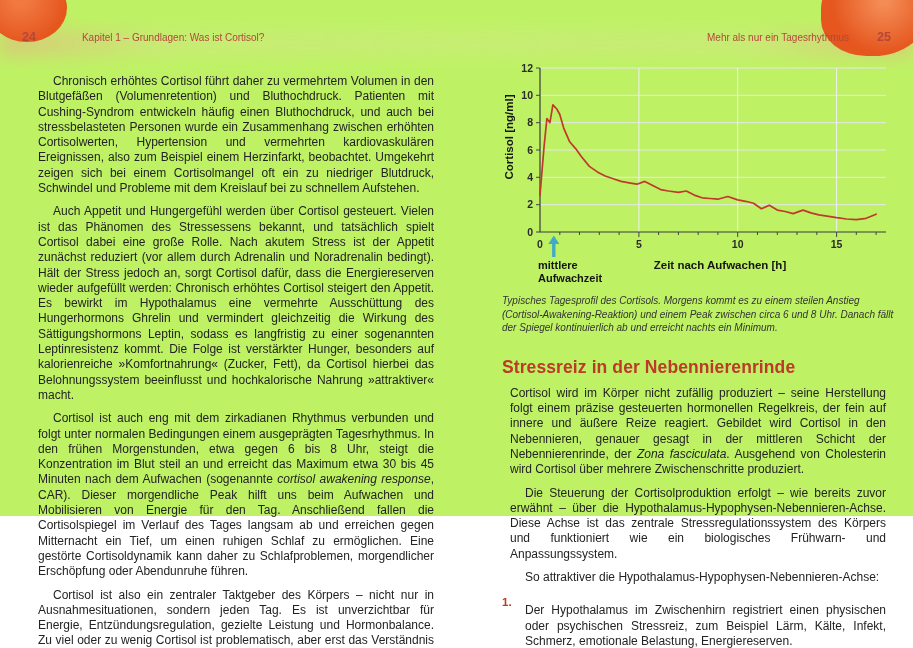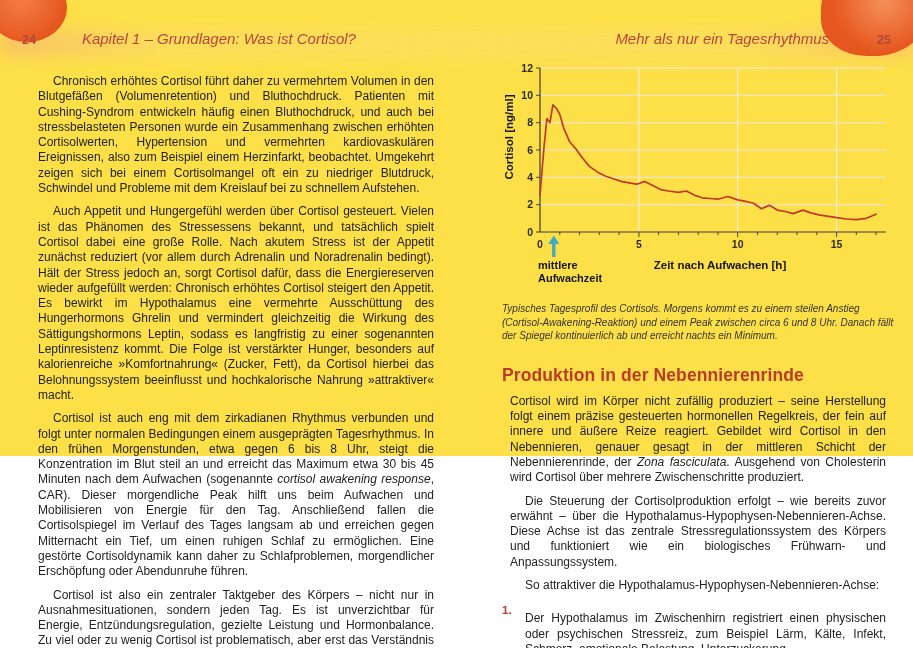--- a/index.html
+++ b/index.html
@@ -1,54 +1,54 @@
 <!DOCTYPE html>
 <html lang="de" style="--header: #b5473a; --heading: #bc3a28; --chart_line: #c0392b; --arrow: #41aac4; --corner_orange: #e5571f;"><head>
 <meta charset="utf-8">
 <style>
   html,body{margin:0;padding:0;}
   body{
     width:913px;height:648px;background:#ffffff;overflow:hidden;
     font-family:"Liberation Sans",sans-serif;color:#222;
   }
-  .spread{position:relative;width:913px;height:456px;background:#fde047;}
+  .spread{position:relative;width:913px;height:516px;background:#bef264;}
 
   
   .top-glow{
     position:absolute;top:30px;left:0;width:100%;height:26px;opacity:.55;
     background:linear-gradient(90deg,rgba(241,160,138,.9),rgba(248,206,195,.35) 18%,
                rgba(250,216,206,.28) 50%,rgba(248,206,195,.35) 82%,rgba(241,160,138,.9));
     filter:blur(9px);pointer-events:none;
   }
   
   .corner{position:absolute;border-radius:50%;}
   .corner-left{top:-26px;left:-13px;width:80px;height:68px;
     background:radial-gradient(circle at 42% 35%,#f27a42 10%,var(--corner_orange,#e5571f) 70%);}
   .corner-right{top:-30px;right:-16px;width:108px;height:86px;border-radius:48% 52% 55% 45%;
     background:radial-gradient(circle at 58% 36%,#f48c55 5%,var(--corner_orange,#e5571f) 62%);}
 
   
   .hdr{position:absolute;top:30px;left:0;right:0;display:flex;justify-content:space-between;
        padding:0 22px;align-items:baseline;color:var(--header,#b5473a);}
   .hdr-group{display:flex;align-items:baseline;}
   .hdr-left .pnum{margin-right:46px;}
-  .hdr-right .pnum{margin-left:48px;}
+  .hdr-right .pnum{margin-left:28px;}
   .pnum{font-weight:bold;font-size:12.5px;}
-  .htitle{font-size:15px;font-style:italic;}
+  .htitle{font-size:10px;}
 
   
   .col-left{position:absolute;left:30px;top:66px;width:412px;}
   .col-right{position:absolute;left:502px;top:58px;width:392px;}
   p{margin:8px;font-size:12px;line-height:15.3px;text-align:justify;hyphens:auto;color:#232323;}
   p.indent{text-indent:15px;}
   em{}
 
   figure{margin:0;}
   #chart{width:392px;height:236px;}
-  figcaption{font-size:10px;line-height:13.6px;font-style:italic;color:#333;margin-top:8px;}
+  figcaption{font-size:10px;line-height:13.6px;font-style:italic;color:#333;margin-top:0;}
 
   h2{margin:22px 0 9px;font-size:17.5px;line-height:20px;color:var(--heading,#bc3a28);
      font-weight:bold;letter-spacing:.1px;}
 
   .step{display:flex;margin-top:10px;}
   .step-num{color:var(--heading,#bc3a28);font-weight:bold;font-size:11.5px;line-height:15.3px;
             width:15px;flex:0 0 15px;}
   .step p{flex:1;}
 
   
@@ -135,26 +135,26 @@
 <polyline points="38.0,137.1 42.0,89.3 44.9,60.6 47.9,64.7 50.9,46.9 54.8,51.0 57.8,56.5 61.7,70.1 67.7,83.8 73.6,90.6 79.5,98.8 87.4,108.4 95.3,113.9 103.2,118.0 111.2,120.7 119.1,123.4 127.0,124.8 134.9,126.2 142.8,123.4 150.7,127.5 158.6,131.6 166.5,133.0 176.4,134.4 184.3,133.0 192.2,137.1 200.1,139.8 208.0,140.5 215.9,141.2 225.8,138.5 235.7,141.9 243.6,143.3 251.5,145.3 259.4,150.8 267.3,147.3 275.3,152.1 283.2,153.5 291.1,155.6 301.0,152.1 308.9,154.9 316.8,156.9 326.7,158.3 334.6,159.7 344.5,161.0 354.3,161.7 364.2,160.3 374.1,156.2" fill="none" stroke="#c0392b" stroke-width="1.7" stroke-linejoin="round" stroke-linecap="round"></polyline>
 <text class="axislab" transform="rotate(-90 11 79)" x="11" y="79" text-anchor="middle">Cortisol [ng/ml]</text>
 <text class="axislab" x="218" y="211" text-anchor="middle">Zeit nach Aufwachen [h]</text>
 <line x1="51.8" y1="199" x2="51.8" y2="185" stroke="#41aac4" stroke-width="3.4"></line>
 <polygon fill="#41aac4" points="46.3,186 57.3,186 51.8,177.5"></polygon>
 <text class="annlab" x="36" y="211">mittlere</text>
 <text class="annlab" x="36" y="224">Aufwachzeit</text>
 </svg></div>
       <figcaption>Typisches Tagesprofil des Cortisols. Morgens kommt es zu einem steilen Anstieg (Cortisol-Awakening-Reaktion) und einem Peak zwischen circa 6 und 8 Uhr. Danach fällt der Spiegel kontinuierlich ab und erreicht nachts ein Minimum.</figcaption>
     </figure>
-    <h2>Produktion in der Nebennierenrinde</h2>
+    <h2>Stressreiz in der Nebennierenrinde</h2>
     <div id="right-paragraphs">
         <p><span>Cortisol wird im Körper nicht zufällig produziert – seine Herstellung folgt einem präzise gesteuerten hormonellen Regelkreis, der fein auf innere und äußere Reize reagiert. Gebildet wird Cortisol in den Nebennieren, genauer gesagt in der mittleren Schicht der Nebennierenrinde, der </span><em>Zona fasciculata</em><span>. Ausgehend von Cholesterin wird Cortisol über mehrere Zwischenschritte produziert.</span></p>
         <p class="indent"><span>Die Steuerung der Cortisolproduktion erfolgt – wie bereits zuvor erwähnt – über die Hypothalamus-Hypophysen-Nebennieren-Achse. Diese Achse ist das zentrale Stressregulationssystem des Körpers und funktioniert wie ein biologisches Frühwarn- und Anpassungssystem.</span></p>
         <p class="indent"><span>So attraktiver die Hypothalamus-Hypophysen-Nebennieren-Achse:</span></p>
       </div>
     <div id="steps">
         <div class="step">
           <span class="step-num">1.</span>
-          <p>Der Hypothalamus im Zwischenhirn registriert einen physischen oder psychischen Stressreiz, zum Beispiel Lärm, Kälte, Infekt, Schmerz, emotionale Belastung, Unterzuckerung.</p>
+          <p>Der Hypothalamus im Zwischenhirn registriert einen physischen oder psychischen Stressreiz, zum Beispiel Lärm, Kälte, Infekt, Schmerz, emotionale Belastung, Energiereserven.</p>
         </div>
       </div>
   </section>
 </div>
 
 </body></html>

